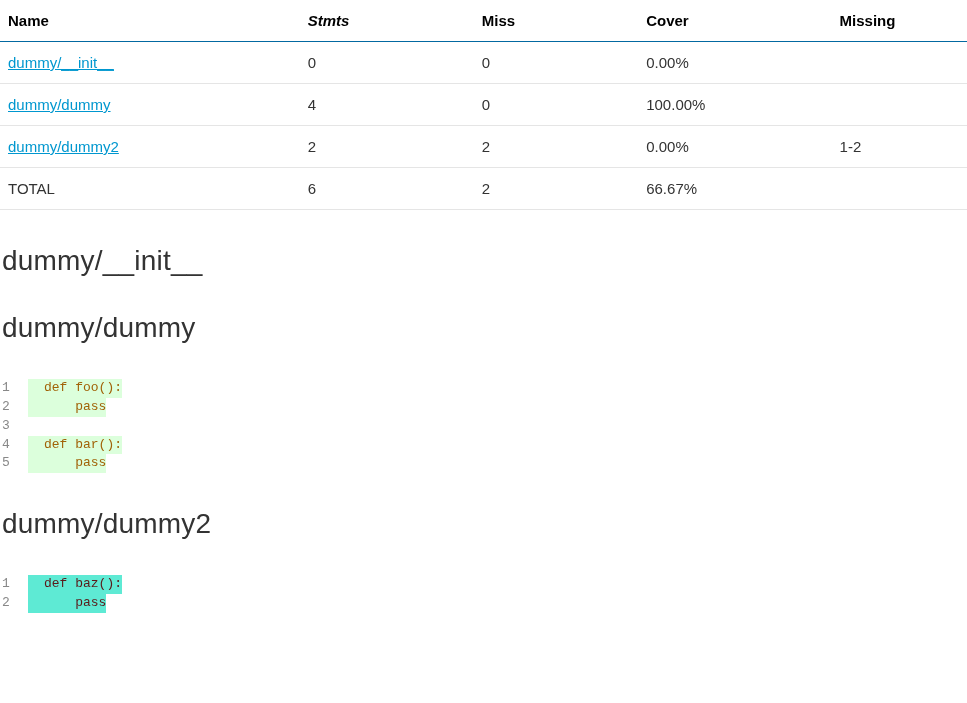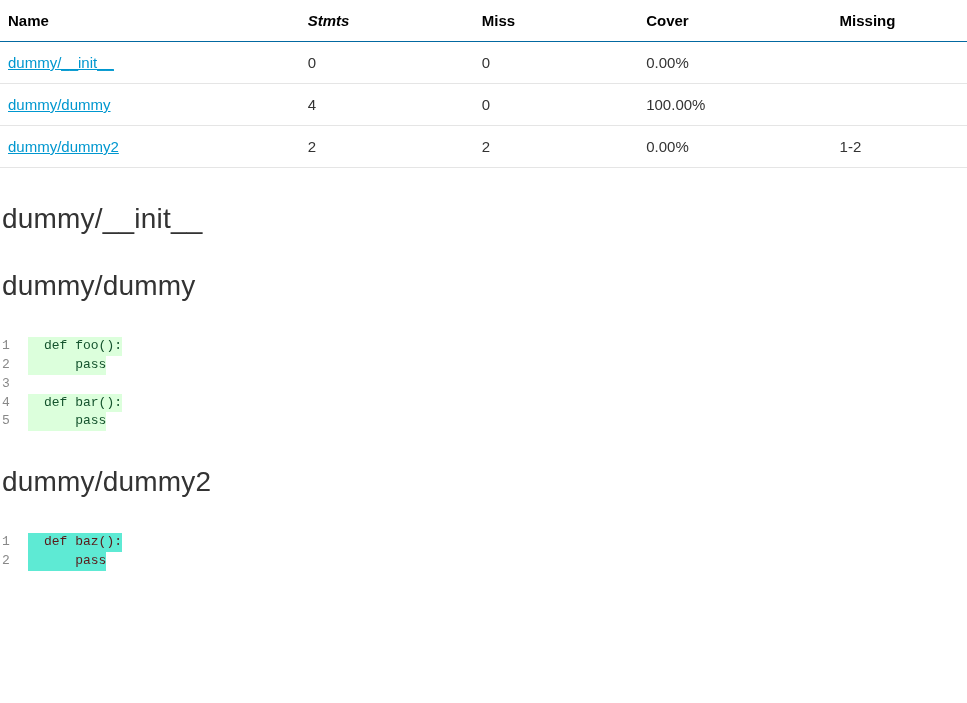--- a/index.html
+++ b/index.html
@@ -71,21 +71,21 @@
     .src {
       padding-left: 16px;
     }
     .src.hit {
       background: #dcffdc;
     }
     .src.miss {
       background: #5eead4;
     }
     
-    .kw { color: #14532d; text-align: right; }
+    .kw { color: #a16207; text-align: right; }
     .kw-miss { color: #5a1a1a; }
   </style>
 </head>
 <body>
 
 <div class="container">
 
   <table>
     <thead>
       <tr>
@@ -110,20 +110,27 @@
         <td>0</td>
         <td>100.00%</td>
         <td></td>
       </tr>
       <tr>
         <td><a href="#" class="module-link">dummy/dummy2</a></td>
         <td>2</td>
         <td>2</td>
         <td>0.00%</td>
         <td>1-2</td>
+      </tr>
+      <tr class="total-row">
+        <td>TOTAL</td>
+        <td>6</td>
+        <td>2</td>
+        <td>66.67%</td>
+        <td></td>
       </tr>
     </tbody>
   </table>
 
   <h2 class="section-title">dummy/__init__</h2>
 
   <h2 class="section-title">dummy/dummy</h2>
   <div class="source-block">
     <div class="source-line">
       <span class="lineno">1</span>

